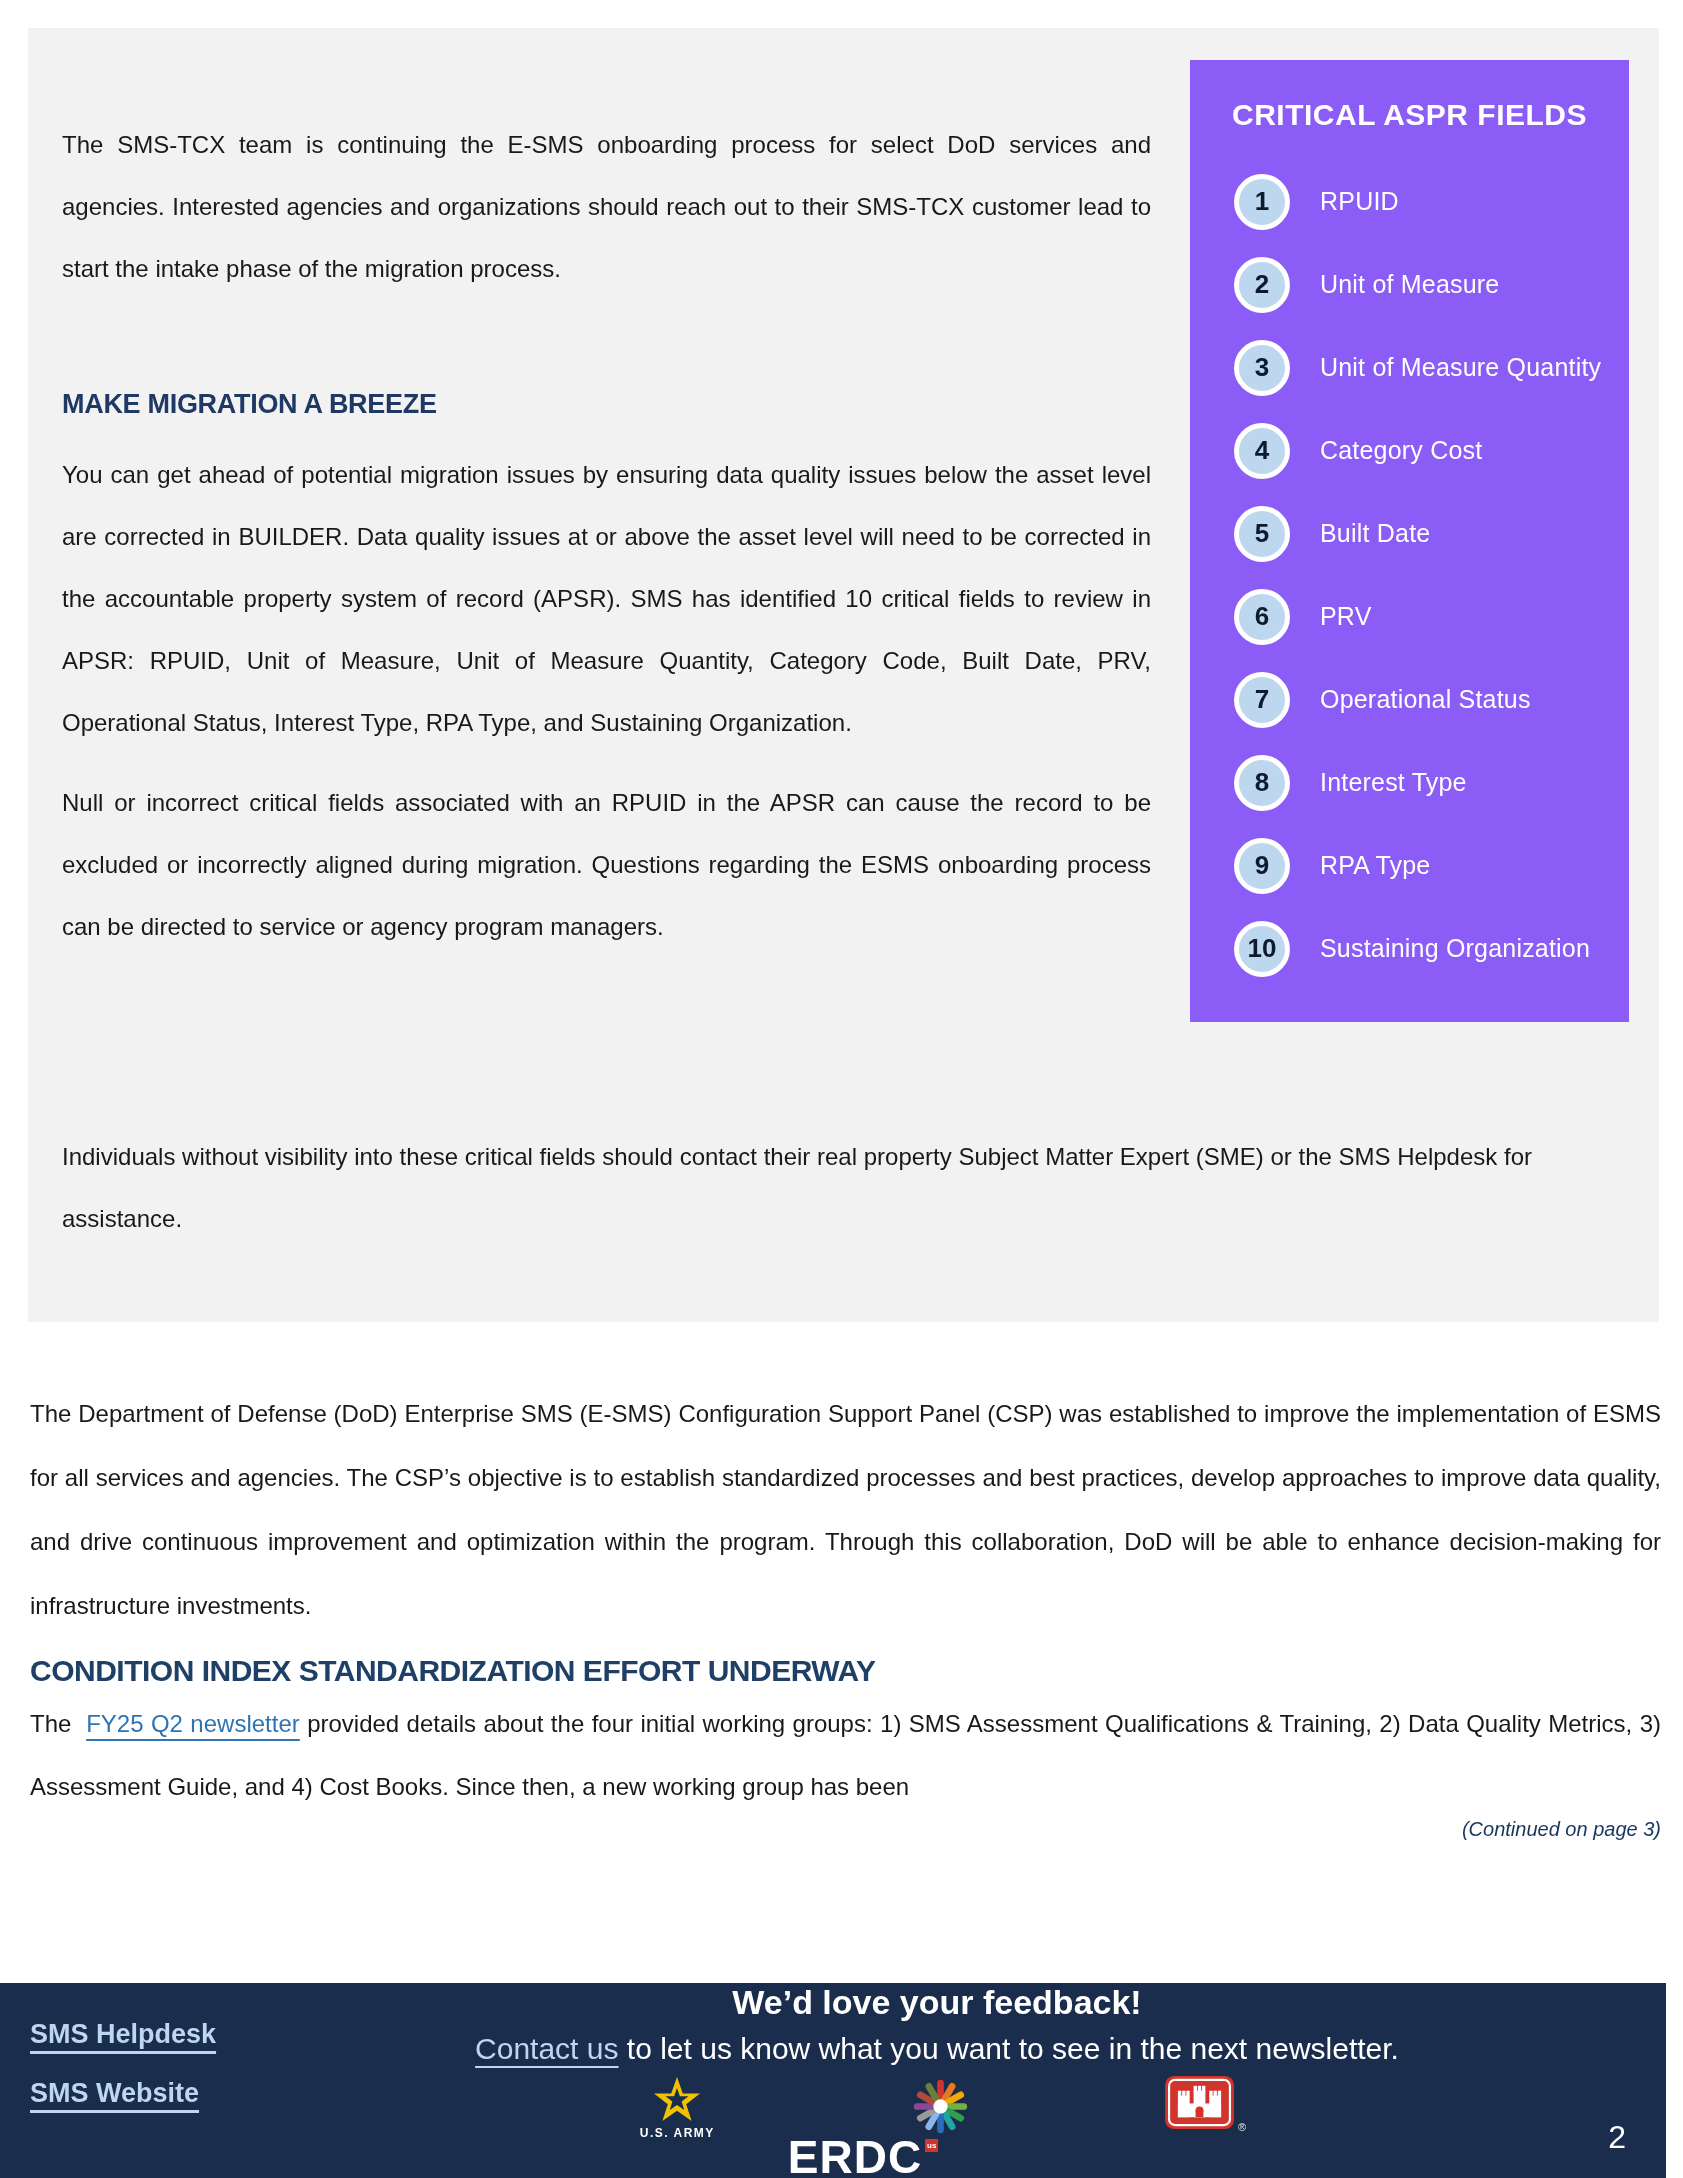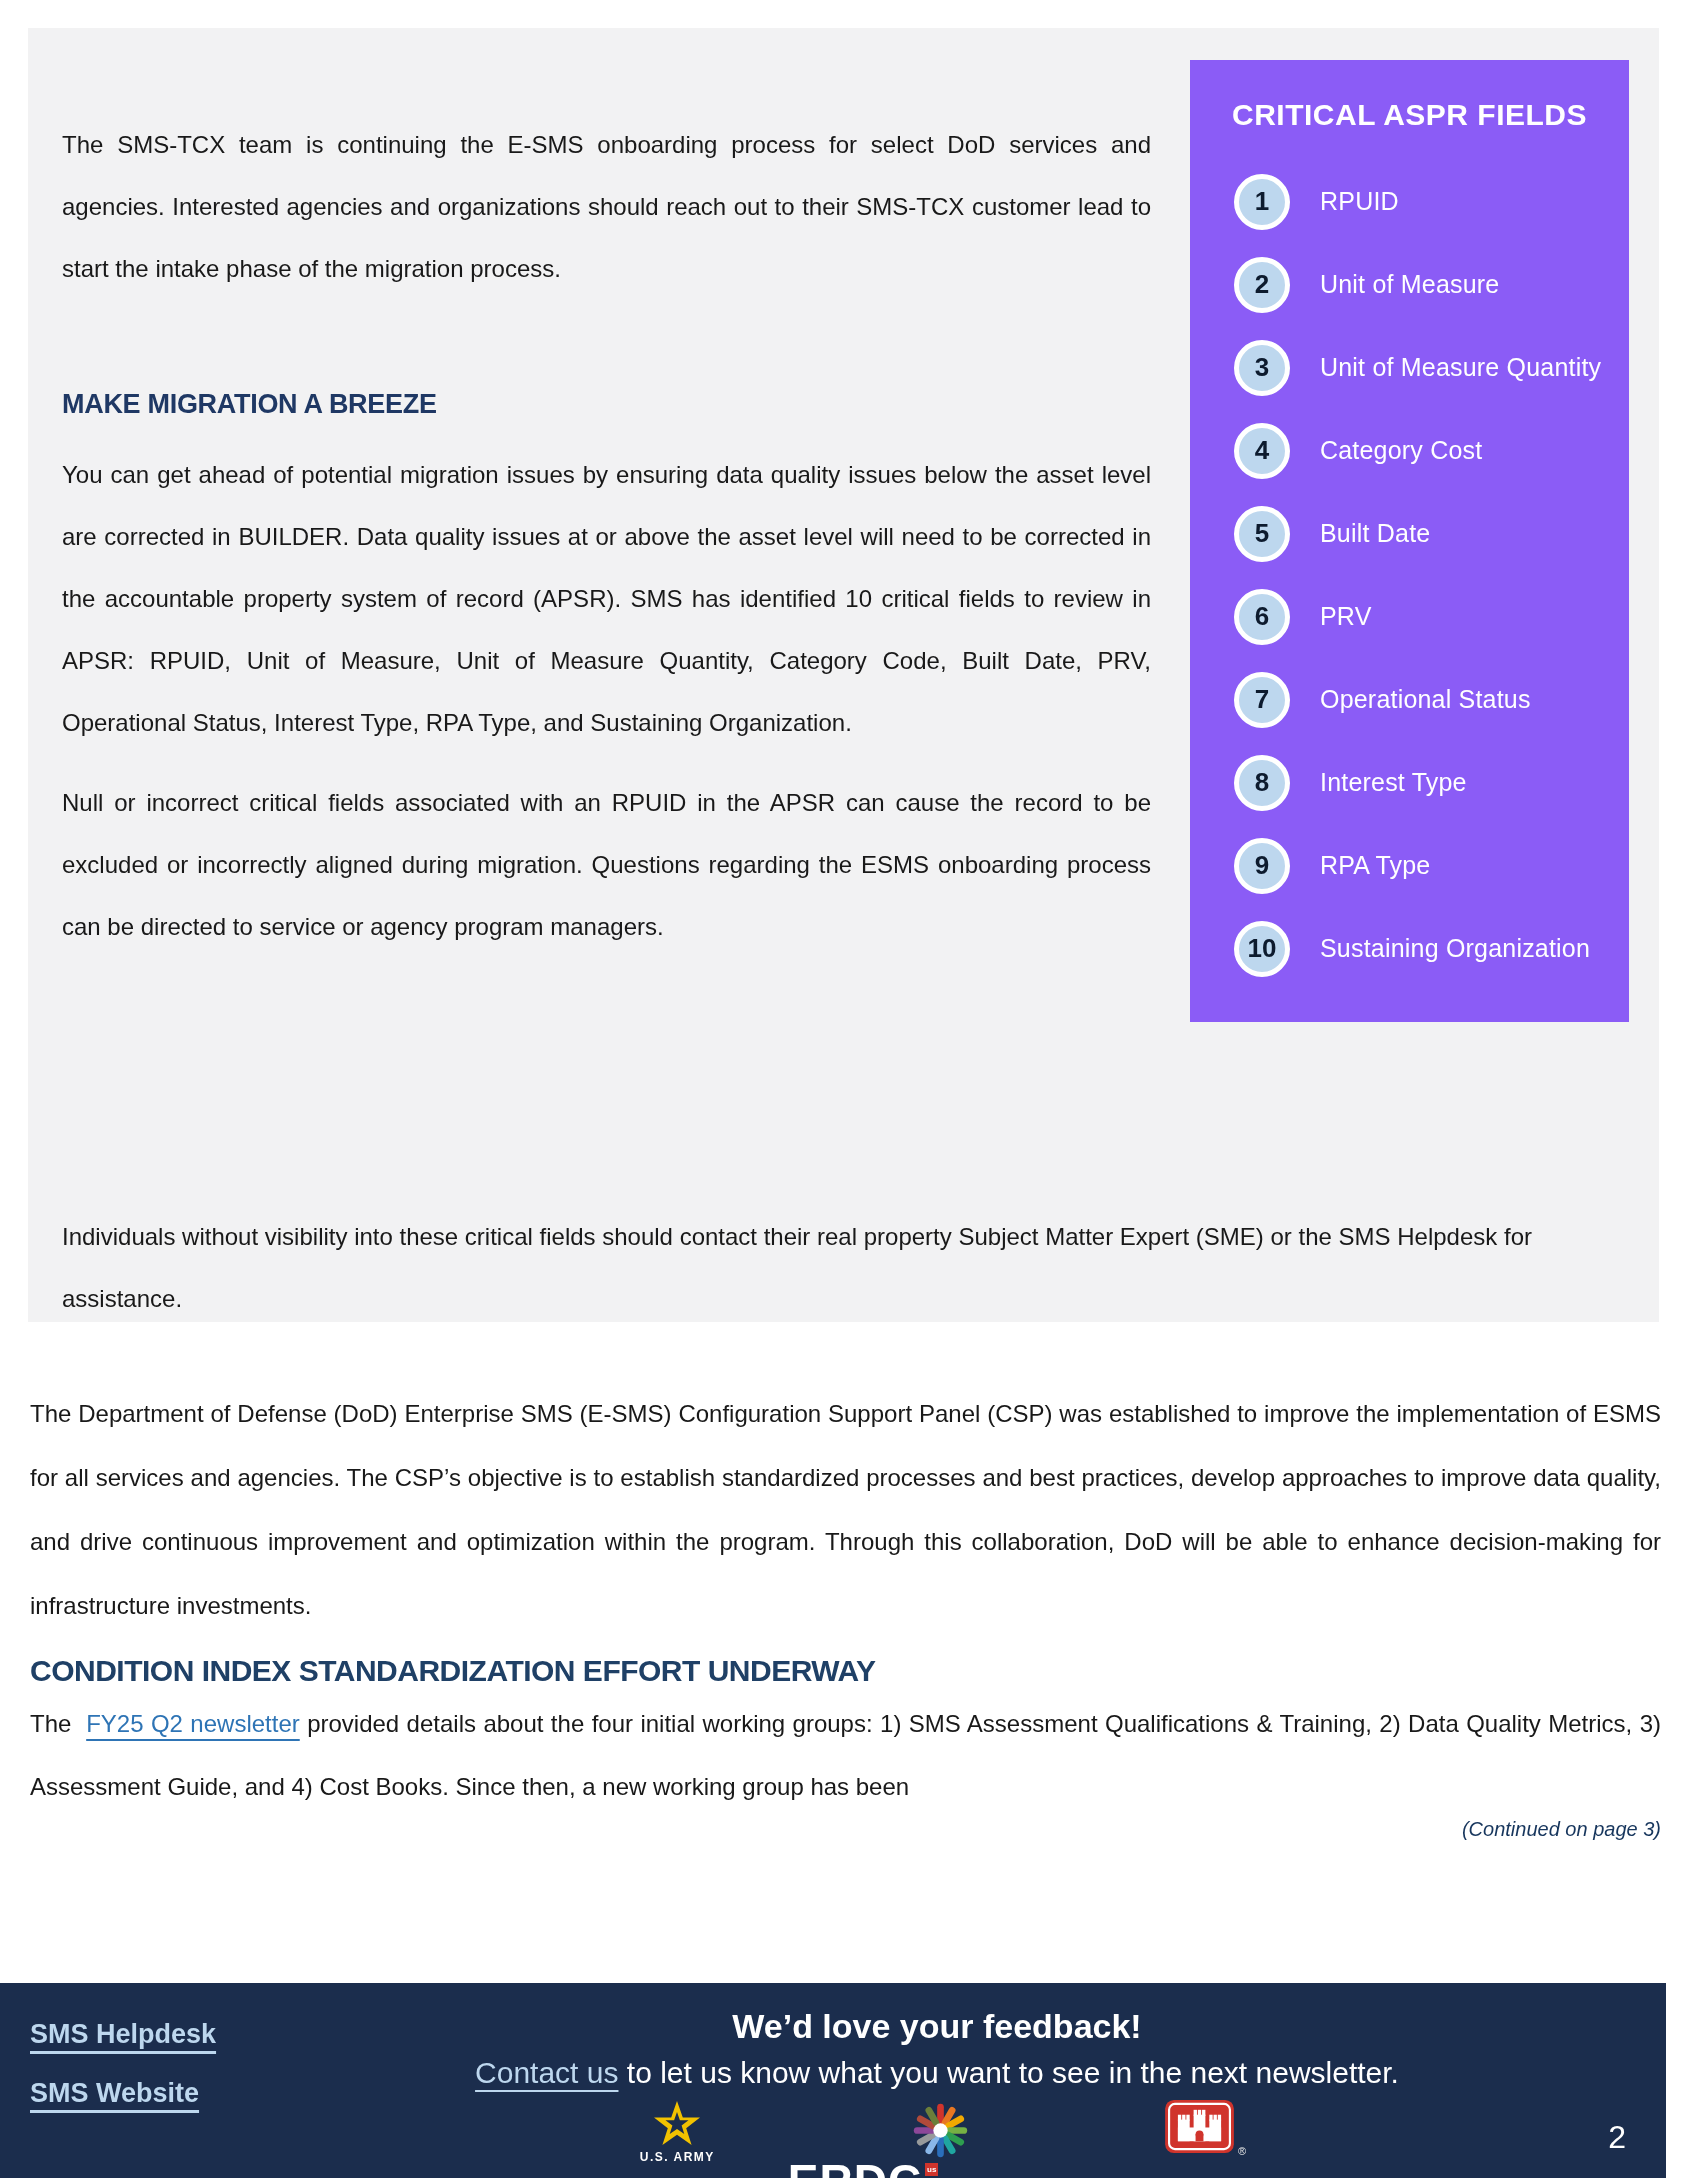--- a/index.html
+++ b/index.html
@@ -25,21 +25,21 @@
     color:#191919;
   }
   .p1 { margin-top:50px; }
   .sec-heading {
     margin:89px 0 0 0; font-size:27px; font-weight:bold; color:#1f3864;
     letter-spacing:-0.3px;
   }
   .p2 { margin-top:24px; }
   .p3 { margin-top:18px; }
   .full-para {
-    position:absolute; left:34px; top:1178px; width:1562px;
+    position:absolute; left:34px; top:1098px; width:1562px;
     margin:0; font-size:24px; line-height:62px; text-align:left; color:#191919;
   }
 
   
   .panel {
     position:absolute; top:32px; right:30px; width:439px; height:962px;
     background:#8b5cf6;
   }
   .panel-title {
     margin:38px 0 42px 0; text-align:center; color:#ffffff;
@@ -76,21 +76,21 @@
   .footer {
     position:absolute; left:0; top:1983px; width:1666px; height:195px;
     background:#1b2d4d; display:flex; color:#ffffff;
   }
   .f-links { width:312px; padding:36px 0 0 30px; display:flex; flex-direction:column; }
   .f-links a {
     color:#bdd7ee; font-weight:bold; font-size:27px; width:max-content;
     text-decoration:underline; text-underline-offset:8px; text-decoration-thickness:2.5px;
     margin-bottom:28px; cursor:pointer;
   }
-  .f-center { flex:1; text-align:center; padding-top:24px; }
+  .f-center { flex:1; text-align:center; padding-top:0; }
   .f-title { font-size:34px; font-weight:bold; margin:0; }
   .f-sub { font-size:30px; margin-top:10px; }
   .f-sub a { color:#bdd7ee; text-decoration:underline; text-underline-offset:7px; text-decoration-thickness:2px; cursor:pointer; }
   .logos { display:flex; justify-content:center; align-items:flex-start; gap:65px; margin-top:10px; }
   .logo { display:flex; flex-direction:column; align-items:center; }
   .army-label { font-size:12px; font-weight:bold; letter-spacing:1.5px; margin-top:2px; }
   .erdc { flex-direction:column; align-items:center; }
   .erdc-textcol { display:flex; flex-direction:column; align-items:flex-start; margin-left:8px; }
   .erdc-word-row { display:flex; align-items:flex-start; }
   .erdc-word { font-size:46px; font-weight:bold; line-height:0.9; letter-spacing:1px; }

